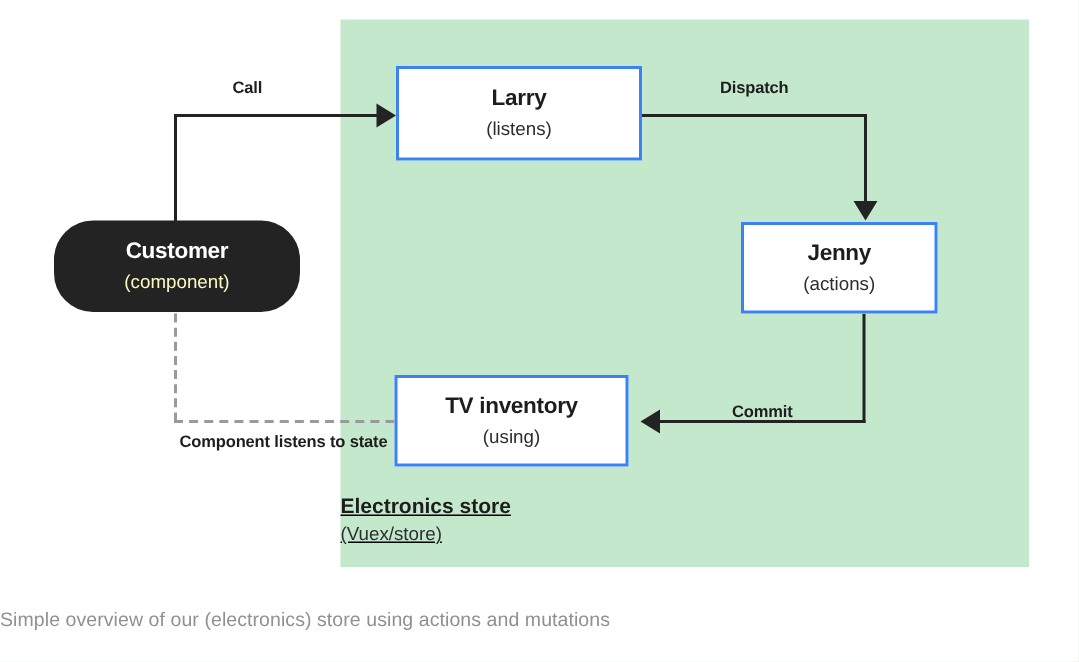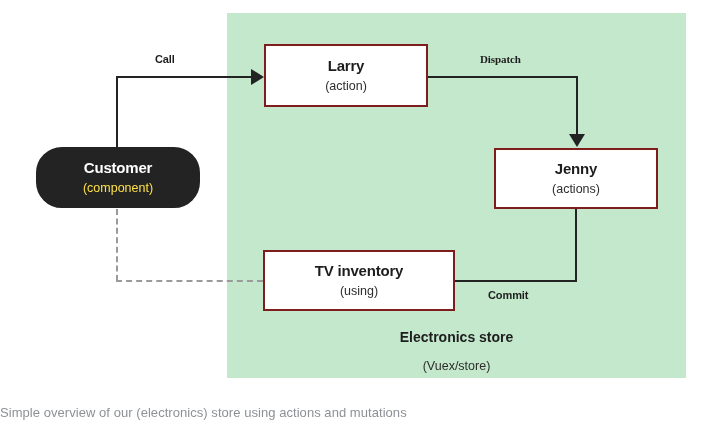--- a/index.html
+++ b/index.html
@@ -27,21 +27,21 @@
     background: #c4e8cc;
   }
   
   .node {
     position: absolute;
     box-sizing: border-box;
     display: flex;
     flex-direction: column;
     align-items: center;
     justify-content: center;
-    border: 2px solid #7f1d1d;
+    border: 2px solid #3b82f6;
     background: #ffffff;
   }
   .node .title {
     font-weight: bold;
     font-size: 15px;
     color: #1d1d1d;
     line-height: 1.25;
     letter-spacing: -0.2px;
   }
   .node .subtitle {
@@ -50,26 +50,26 @@
     color: #2d2d2d;
     line-height: 1.3;
     margin-top: 2px;
   }
   .node.dark {
     background: #232323;
     border-color: #232323;
     border-radius: 26px;
   }
   .node.dark .title { color: #ffffff; }
-  .node.dark .subtitle { color: #fde047; }
+  .node.dark .subtitle { color: #fef9c3; }
 
   #node-customer  { left: 36px;  top: 147px; width: 164px; height: 61px; }
   #node-larry     { left: 264px; top: 44px;  width: 164px; height: 63px; }
-  #node-jenny     { left: 494px; top: 148px; width: 164px; height: 61px; }
-  #node-inventory { left: 263px; top: 250px; width: 192px; height: 61px; }
+  #node-jenny     { left: 494px; top: 148px; width: 131px; height: 61px; }
+  #node-inventory { left: 263px; top: 250px; width: 156px; height: 61px; }
 
   
   .line-h, .line-v {
     position: absolute;
     background: #232323;
   }
   .line-h { height: 2px; }
   .line-v { width: 2px; }
 
   .dash-h, .dash-v {
@@ -114,43 +114,43 @@
     white-space: nowrap;
     letter-spacing: -0.1px;
   }
   .edge-label.multiline {
     white-space: normal;
     text-align: center;
     line-height: 1.25;
   }
 
   #label-call     { left: 155px; top: 53px; }
-  #label-dispatch { left: 480px; top: 53px; font-family: Liberation Serif, serif; }
-  #label-commit   { left: 488px; top: 289px; }
+  #label-dispatch { left: 480px; top: 53px; }
+  #label-commit   { left: 488px; top: 269px; }
   #label-listens  { left: 118px; top: 289px; width: 142px; }
 
   
   .panel-caption {
     position: absolute;
     left: 227px;
     top: 328px;
     width: 459px;
-    text-align: center;
+    text-decoration: underline;
   }
   .panel-caption .store-title {
     font-weight: bold;
     font-size: 14px;
     color: #1d1d1d;
     line-height: 1.3;
   }
   .panel-caption .store-sub {
     font-size: 12.5px;
     color: #2d2d2d;
     line-height: 1.3;
-    margin-top: 12px;
+    margin-top: 2px;
   }
 
   
   .figure-caption {
     position: absolute;
     left: 0;
     top: 405px;
     width: 719px;
     text-align: left;
     font-size: 13px;
@@ -176,29 +176,30 @@
   <div class="line-v" style="left:575px; top:209px; height:73px;"></div>
   <div class="line-h" style="left:440px; top:280px; width:137px;"></div>
   <div class="arrow left" style="left:427px; top:273px;"></div>
 
   <div class="dash-v" style="left:116px; top:209px; height:72px;"></div>
   <div class="dash-h" style="left:116px; top:280px; width:147px;"></div>
 
   <div class="edge-label" id="label-call">Call</div>
   <div class="edge-label" id="label-dispatch">Dispatch</div>
   <div class="edge-label" id="label-commit">Commit</div>
+  <div class="edge-label multiline" id="label-listens">Component listens to state</div>
 
   <div class="node dark" id="node-customer">
     <div class="title">Customer</div>
     <div class="subtitle">(component)</div>
   </div>
 
   <div class="node" id="node-larry">
     <div class="title">Larry</div>
-    <div class="subtitle">(action)</div>
+    <div class="subtitle">(listens)</div>
   </div>
 
   <div class="node" id="node-jenny">
     <div class="title">Jenny</div>
     <div class="subtitle">(actions)</div>
   </div>
 
   <div class="node" id="node-inventory">
     <div class="title">TV inventory</div>
     <div class="subtitle">(using)</div>

